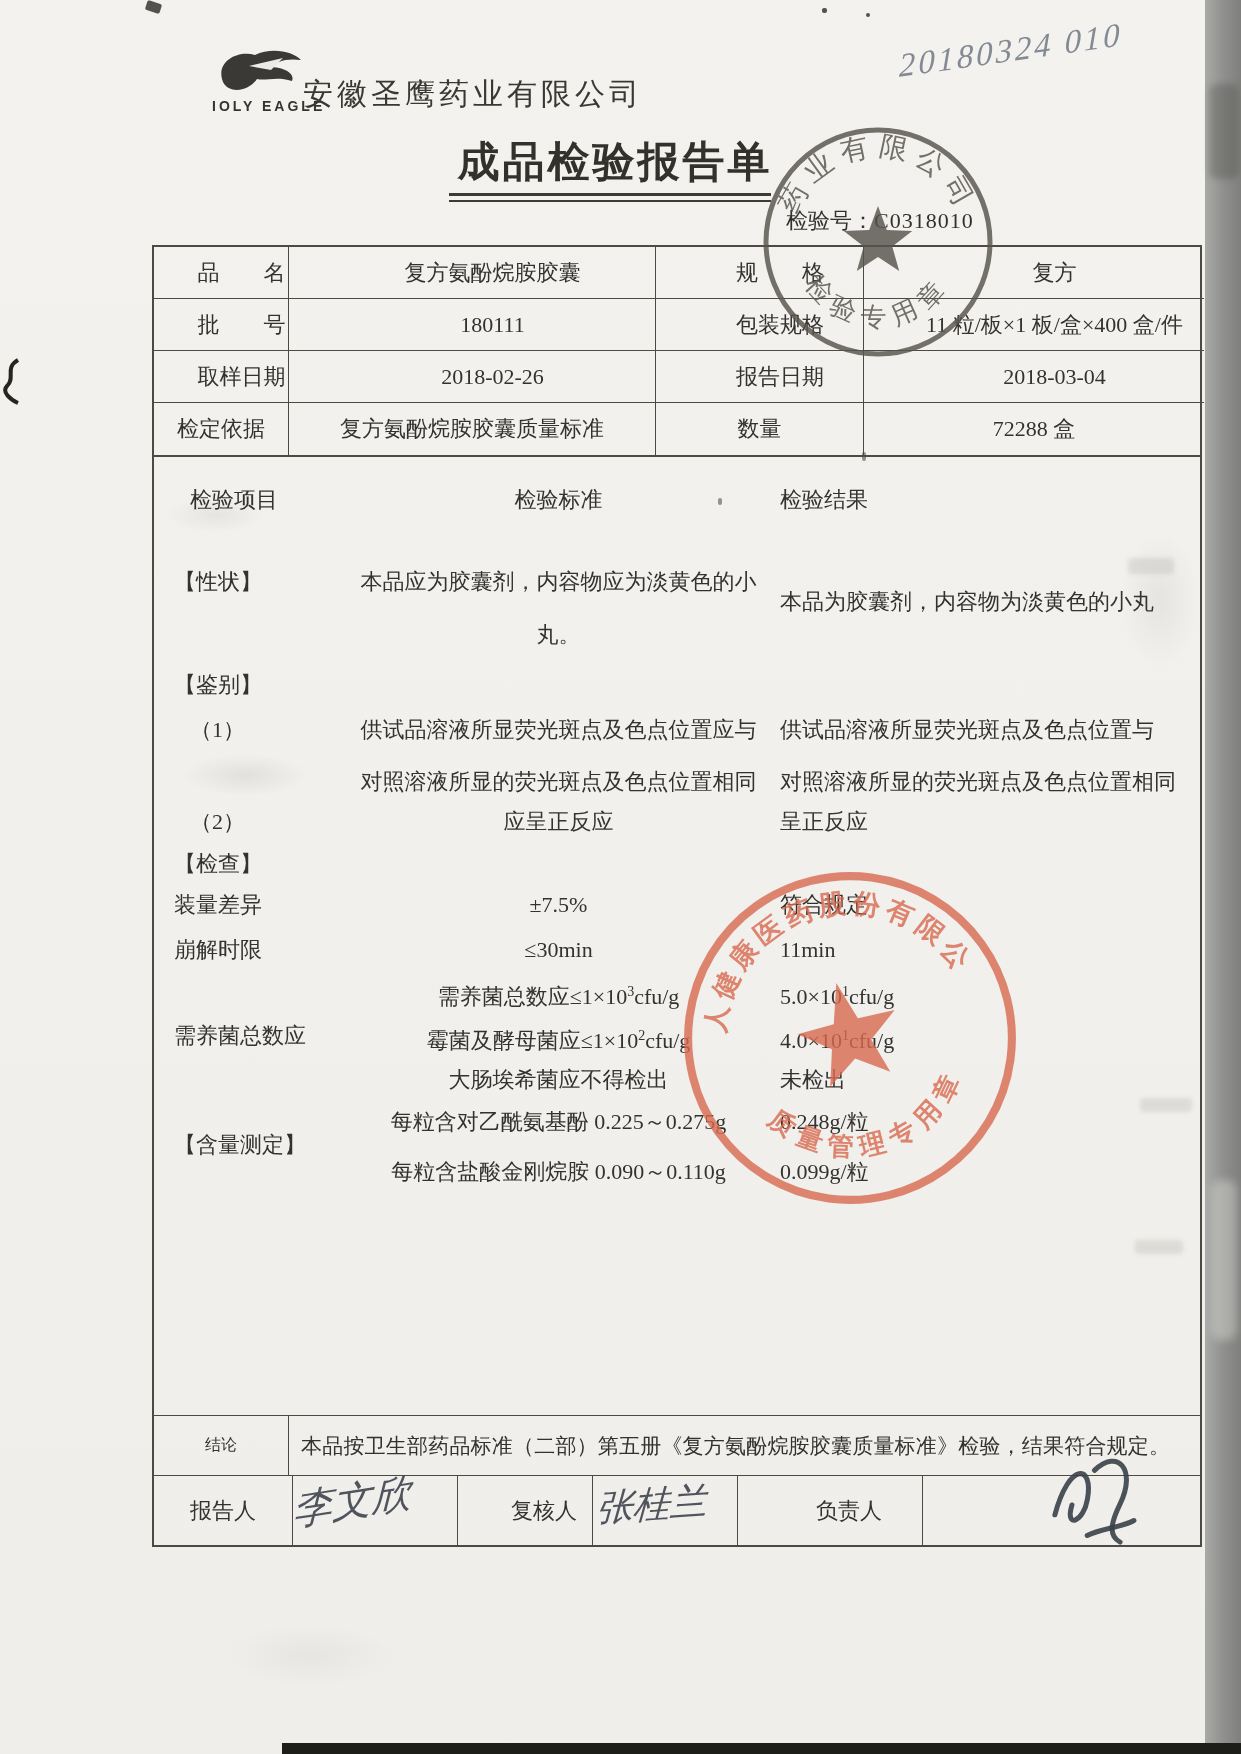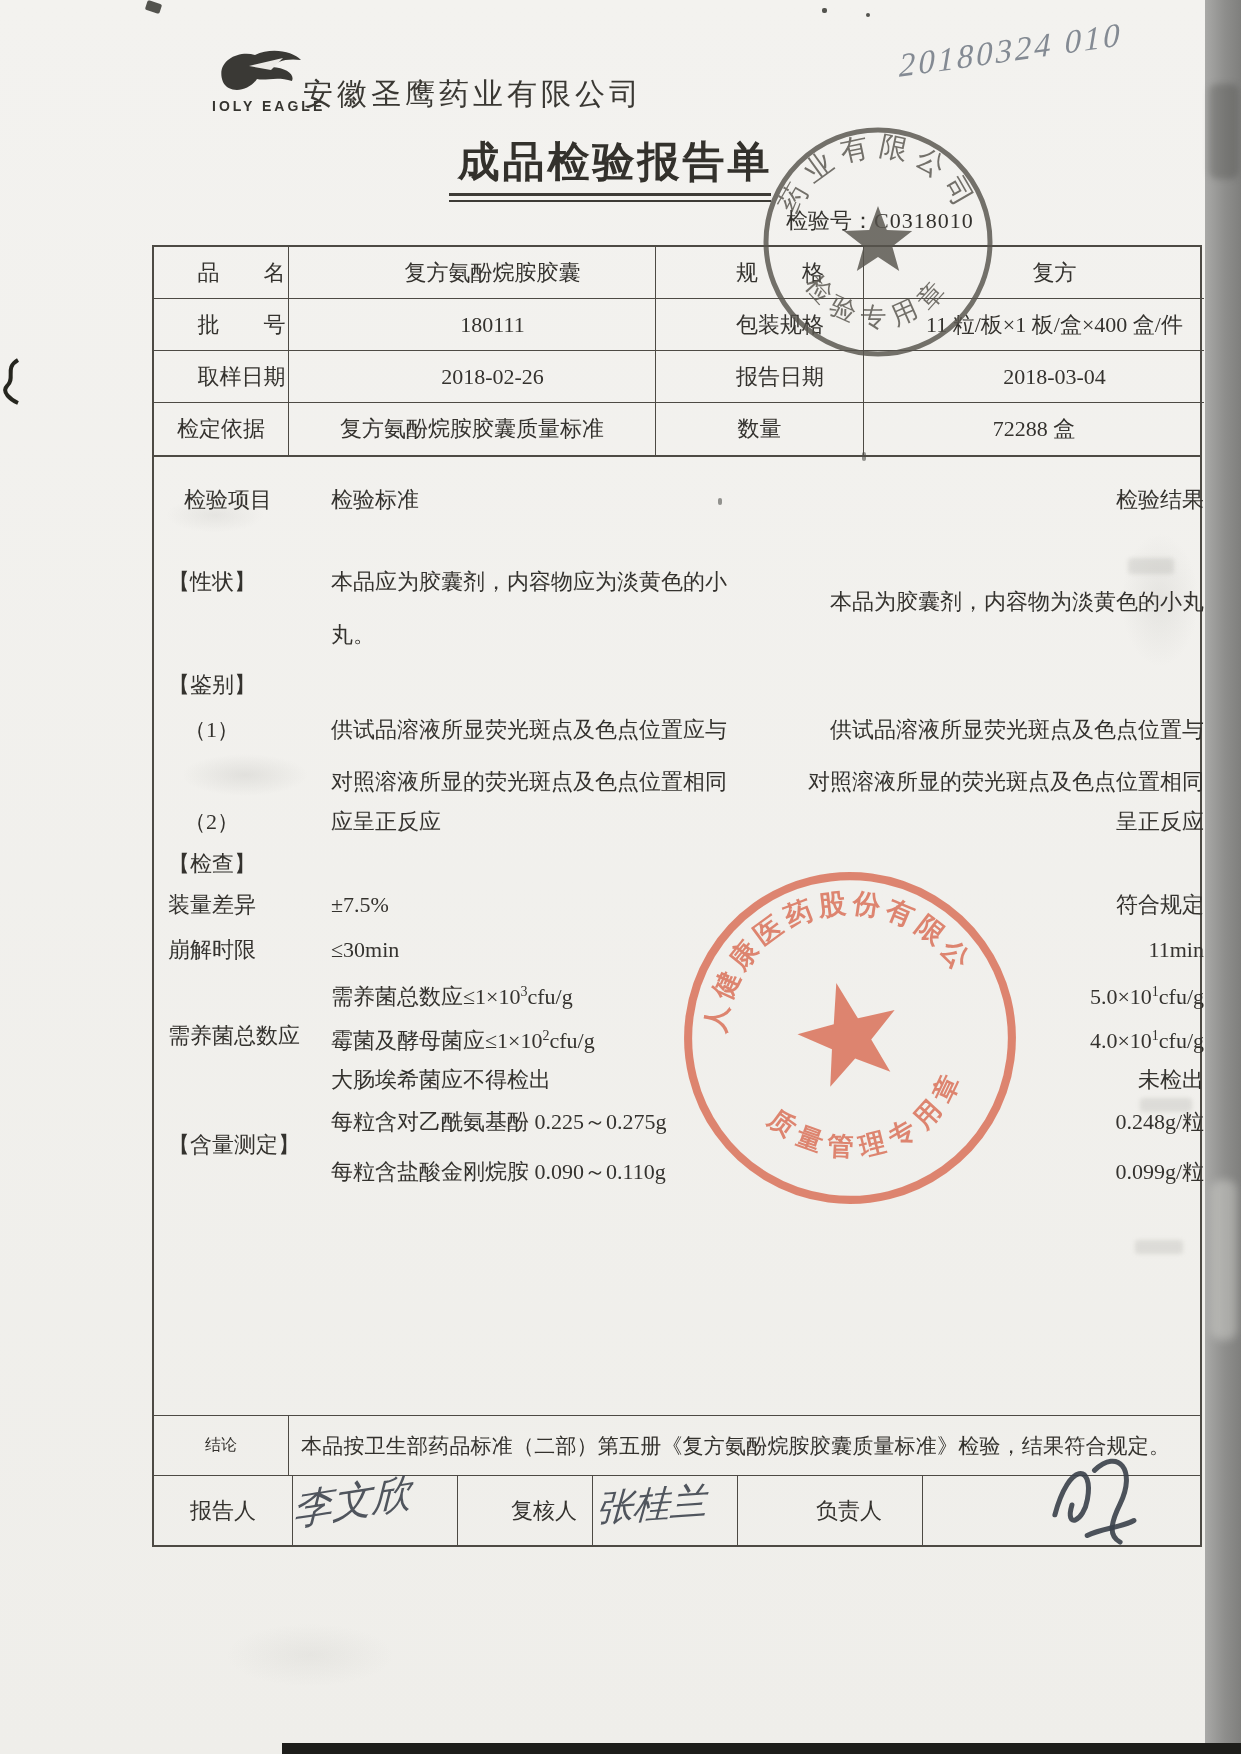--- a/index.html
+++ b/index.html
@@ -36,28 +36,28 @@
 
   .table-outer{position:absolute;left:152px;top:245px;width:1050px;height:1302px;
       border:2px solid #4d4a44;box-sizing:border-box;z-index:1;}
   .info-grid{display:grid;grid-template-columns:135px 367px 208px 340px;grid-auto-rows:52px;
       border-bottom:2px solid #4d4a44;}
   .info-grid>div{box-sizing:border-box;display:flex;align-items:center;justify-content:center;
       font-size:22px;border-right:1.6px solid #4d4a44;white-space:nowrap;}
   .info-grid>div:nth-child(4n){border-right:none;}
   .info-grid>div.rb{border-bottom:1.6px solid #4d4a44;padding-left:41px;}
 
-  .exam{position:relative;height:958px;}
+  .exam{position:relative;height:958px;margin-left:6px;}
   .exrow{position:absolute;left:0;width:100%;height:30px;line-height:30px;display:grid;
       grid-template-columns:135px 485px 430px;font-size:22px;white-space:nowrap;}
   .ex-item{padding-left:14px;text-align:left;}
   .ex-item.indent{padding-left:30px;}
   .ex-item.hd{padding-left:30px;}
-  .ex-std{padding-left:42px;}
-  .ex-res{text-align:right;}
+  .ex-std{text-align:center;padding-left:42px;}
+  .ex-res{text-align:left;}
   sup{font-size:14px;}
 
   .concl-row{display:grid;grid-template-columns:135px 1fr;height:60px;border-top:1.6px solid #4d4a44;box-sizing:border-box;}
   .concl-row .lab{display:flex;align-items:center;justify-content:center;font-size:16px;border-right:1.6px solid #4d4a44;}
   .concl-row .txt{display:flex;align-items:center;padding-left:12px;font-size:21px;letter-spacing:.2px;white-space:nowrap;}
   .sig-row{display:grid;grid-template-columns:138px 165px 135px 145px 185px auto;height:70px;
       border-top:1.6px solid #4d4a44;box-sizing:border-box;}
   .sig-row>div{display:flex;align-items:center;justify-content:center;font-size:22px;}
   .sig-row>div.sep{border-left:1.6px solid #4d4a44;padding-left:38px;}
 

